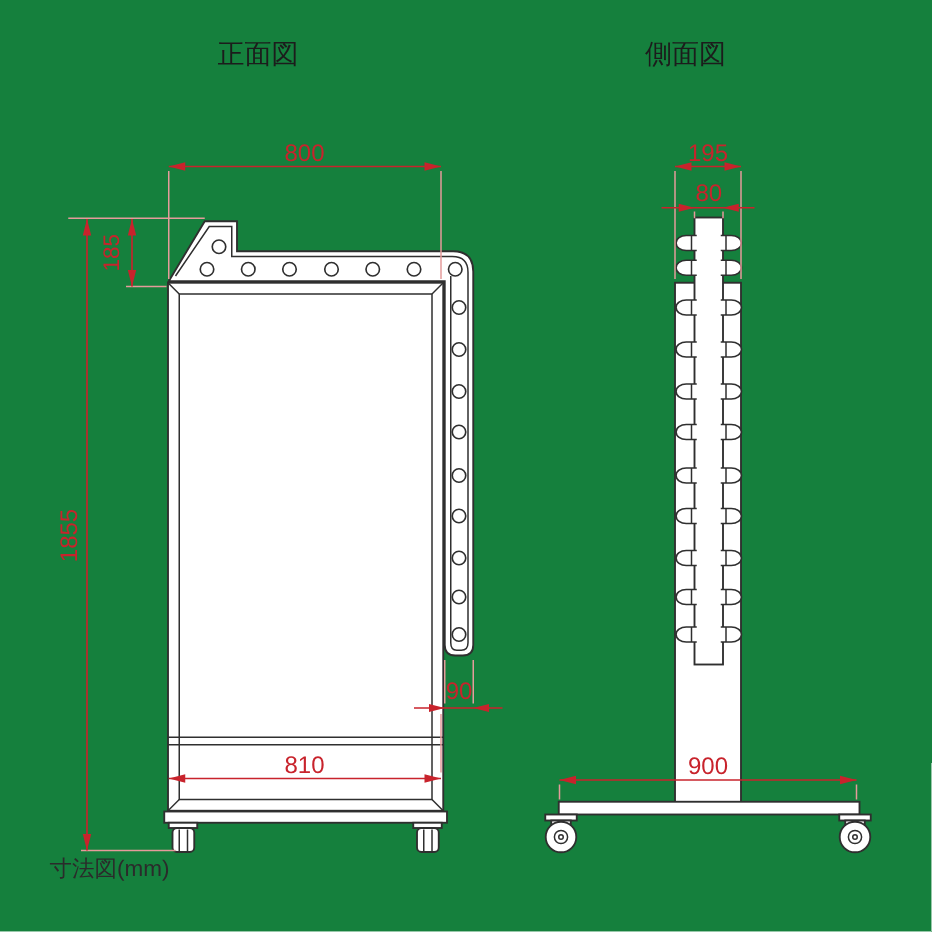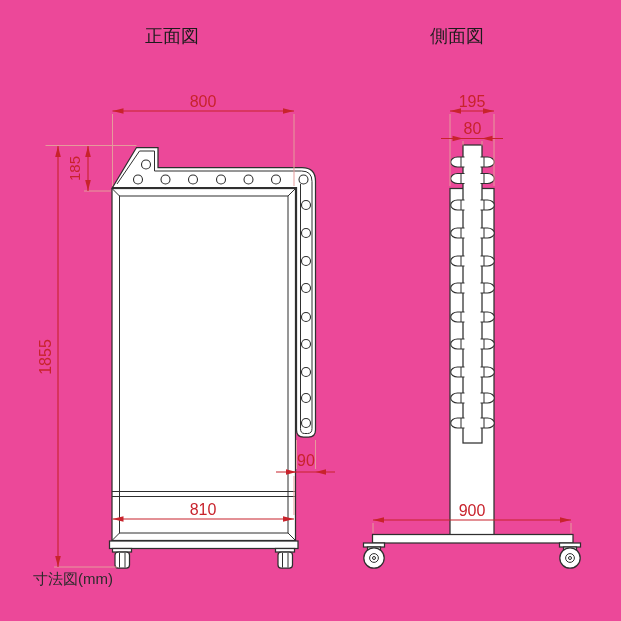--- a/index.html
+++ b/index.html
@@ -1,16 +1,16 @@
 <!DOCTYPE html>
 <html><head>
 <meta charset="utf-8">
 <style>
   html,body{margin:0;padding:0;background:#ffffff;}
-  .page{width:621px;height:621px;position:relative;background:#ec4899;overflow:hidden;}
+  .page{width:621px;height:621px;position:relative;background:#15803d;overflow:hidden;}
   svg{display:block;}
   .ol   {fill:#ffffff;stroke:#2f2f2f;stroke-width:1.25;stroke-linejoin:miter;}
   .ln   {fill:none;stroke:#2f2f2f;stroke-width:1;}
   .hole {fill:#ffffff;stroke:#2f2f2f;stroke-width:1.1;}
   .red  {stroke:#c8232c;stroke-width:1.1;fill:none;}
   .ext  {stroke:#e59b9b;stroke-width:1;fill:none;}
   .arr  {fill:#c8232c;stroke:none;}
   .dimtxt{fill:#c8232c;font:16px "Liberation Sans", sans-serif;}
   .dimtxt-s{fill:#c8232c;font:15px "Liberation Sans", sans-serif;}
   .title {fill:#1c1c1c;font:18px "Liberation Sans", sans-serif;}

